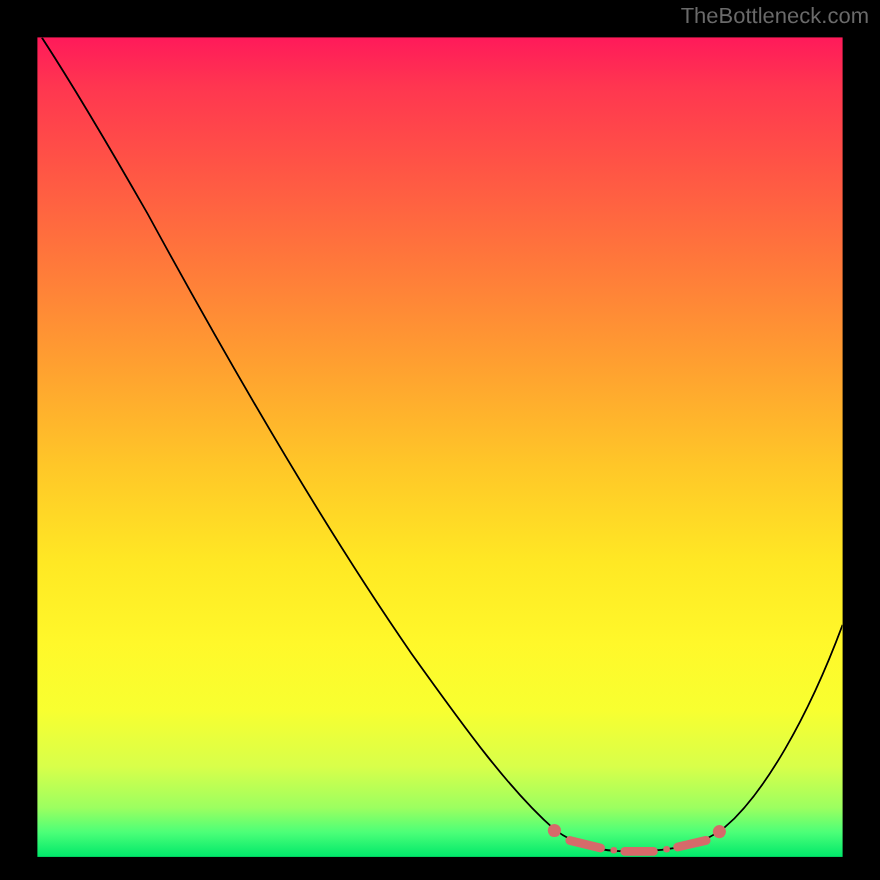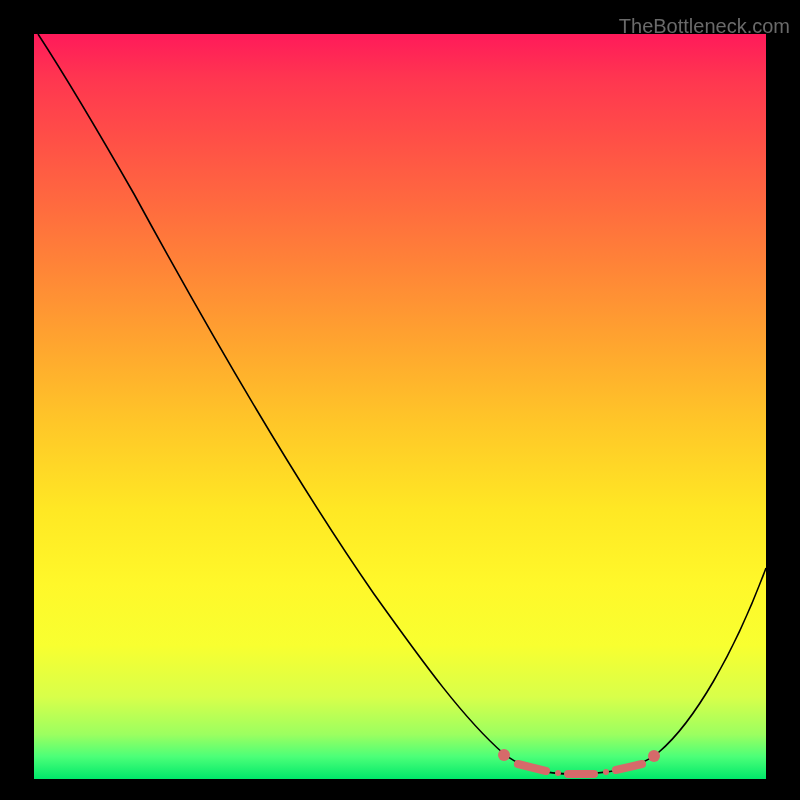--- a/index.html
+++ b/index.html
@@ -6,21 +6,21 @@
   body {
     width: 800px;
     height: 800px;
     background: #000;
     position: relative;
     font-family: Arial, sans-serif;
     overflow: hidden;
   }
   .attribution {
     position: absolute;
-    top: 15px;
+    top: 4px;
     right: 10px;
     color: #6a6a6a;
     font-size: 20px;
     font-weight: 500;
     z-index: 10;
   }
   .plot-area {
     position: absolute;
     left: 34px;
     top: 34px;

